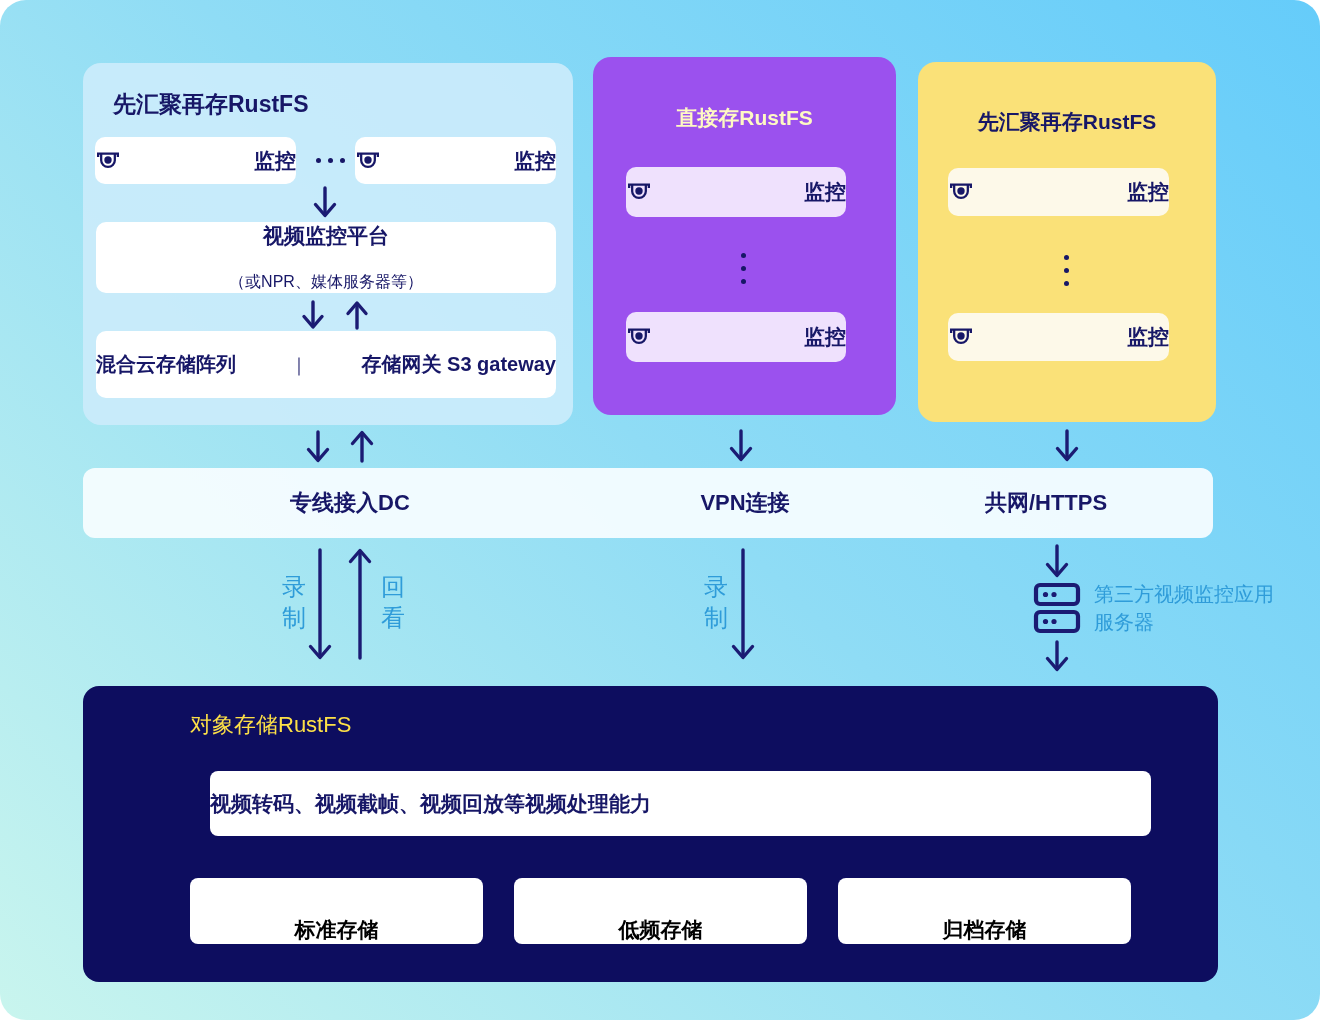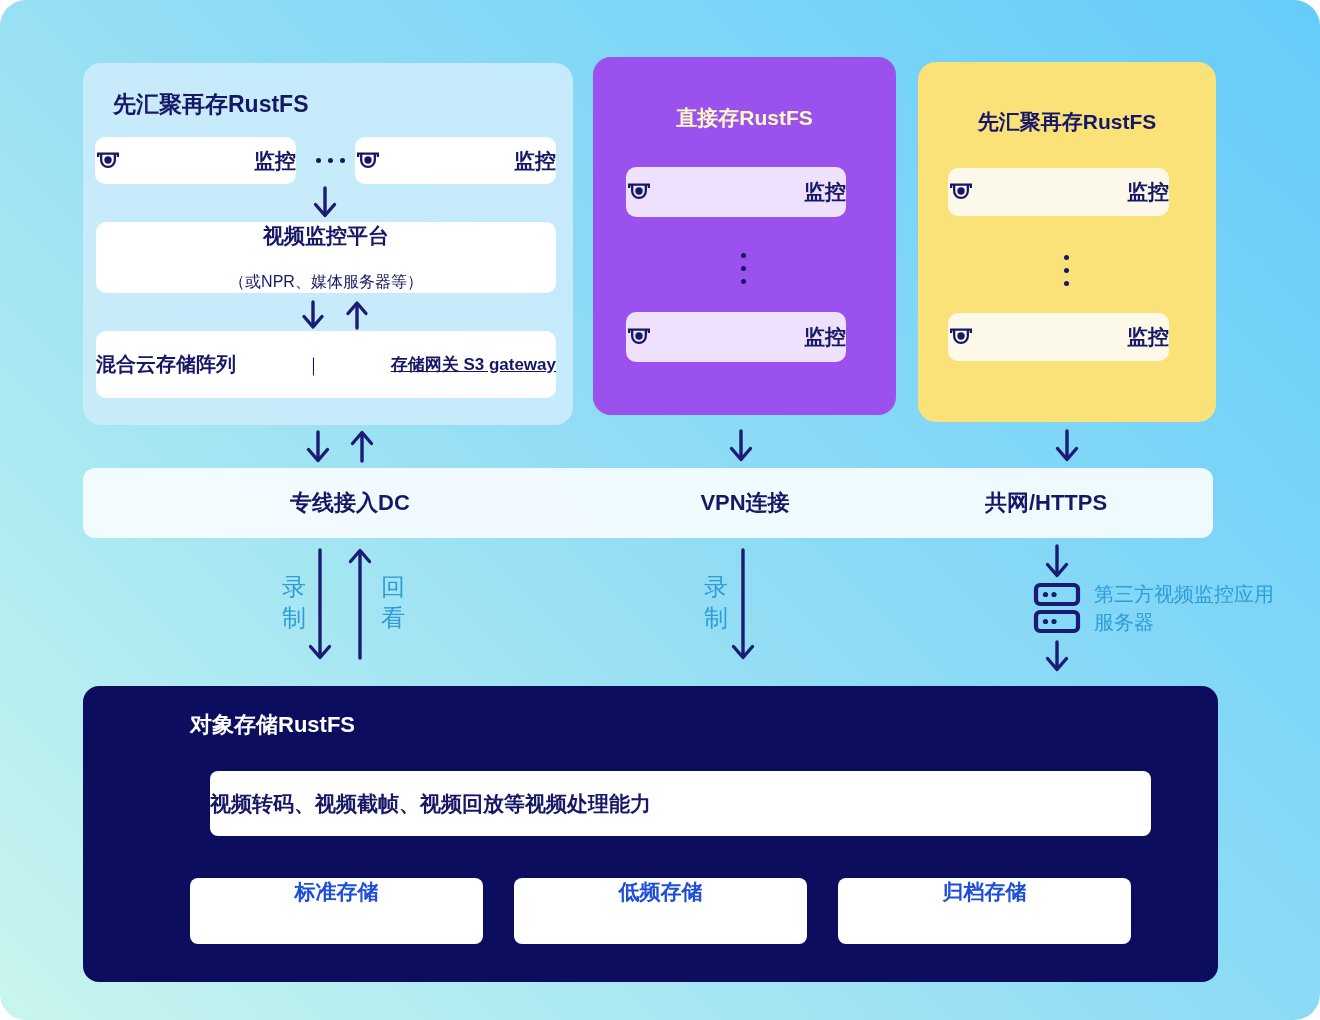--- a/index.html
+++ b/index.html
@@ -25,22 +25,22 @@
   .flow-label{
     position:absolute;width:26px;font-size:24px;font-weight:400;color:#2f9cd9;
     line-height:31px;text-align:center;word-break:break-all;
   }
   .bar-label{
     position:absolute;top:0;height:70px;line-height:70px;transform:translateX(-50%);
     font-size:22px;font-weight:700;color:#171767;white-space:nowrap;
   }
   .tierbox{
     width:293px;height:66px;background:#ffffff;border-radius:8px;
-    display:flex;align-items:flex-start;justify-content:center;
-    font-size:21px;font-weight:700;color:#1d4ed8;
+    display:flex;align-items:flex-end;justify-content:center;
+    font-size:21px;font-weight:700;color:#000000;
   }
 </style>
 </head>
 <body>
 
 <svg width="0" height="0" style="position:absolute">
   <defs>
     <symbol id="icon-camera" viewBox="0 0 24 24">
       <path d="M2.9 8.2 V5.1 H21.1 V8.2" fill="none" stroke="currentColor" stroke-width="2.1"></path>
       <path d="M5.7 5.1 V11.2 A6.3 6.3 0 0 0 18.3 11.2 V5.1" fill="none" stroke="currentColor" stroke-width="2.1"></path>
@@ -97,21 +97,21 @@
         <path d="M5 16.5 14 27 23 16.5"></path>
     </svg>
     <svg class="arrow" style="left:260px;top:237px;" width="28" height="30" viewBox="0 0 28 30">
       <path d="M14 28V6"></path>
         <path d="M5 13.5 14 3 23 13.5"></path>
     </svg>
 
     <div class="chip" style="left:13px;top:268px;width:460px;height:67px;">
       <span class="navy" style="font-size:20px;font-weight:600;">混合云存储阵列</span>
       <span class="navy" style="font-size:18px;font-weight:400;margin:0 20px;">｜</span>
-      <span class="navy" style="font-size:17px;font-weight:600;text-decoration:underline;">存储网关 S3 gateway</span>
+      <span class="navy" style="font-size:20px;font-weight:600;">存储网关 S3 gateway</span>
     </div>
   </div>
 
   <div class="panel" style="left:593px;top:57px;width:303px;height:358px;background:#9b51ee;">
     <div class="abs" style="left:0;top:47px;width:100%;text-align:center;color:#fef9c3;font-size:21px;font-weight:700;">直接存RustFS</div>
     <div class="chip" style="left:33px;top:110px;width:220px;height:50px;background:#efe1fd;">
       <svg class="cam">
           <use href="#icon-camera"></use>
         </svg>
       <span class="lbl">监控</span>
@@ -200,21 +200,21 @@
   <div class="abs" style="left:1094px;top:580px;font-size:20px;font-weight:500;color:#2f9cd9;line-height:28px;">
     <div>第三方视频监控应用</div>
     <div>服务器</div>
   </div>
   <svg class="arrow" style="left:1043px;top:640px;" width="28" height="32" viewBox="0 0 28 32">
     <path d="M14 2v25"></path>
       <path d="M4.5 18.5 14 29.5 23.5 18.5"></path>
   </svg>
 
   <div class="panel" style="left:83px;top:686px;width:1135px;height:296px;background:#0d0d5f;border-radius:16px;">
-    <div class="abs" style="left:107px;top:24px;color:#ffffff;font-size:22px;font-weight:700;">对象存储RustFS</div>
+    <div class="abs" style="left:107px;top:24px;color:#fde047;font-size:22px;font-weight:400;">对象存储RustFS</div>
     <div class="chip" style="left:107px;top:85px;width:941px;height:65px;border-radius:8px;margin-left:20px;">
       <span class="navy" style="font-size:21px;font-weight:700;">视频转码、视频截帧、视频回放等视频处理能力</span>
     </div>
     <div class="abs" style="left:107px;top:192px;width:941px;display:flex;justify-content:space-between;">
       <div class="tierbox">
         <span>标准存储</span>
       </div>
       <div class="tierbox">
         <span>低频存储</span>
       </div>

